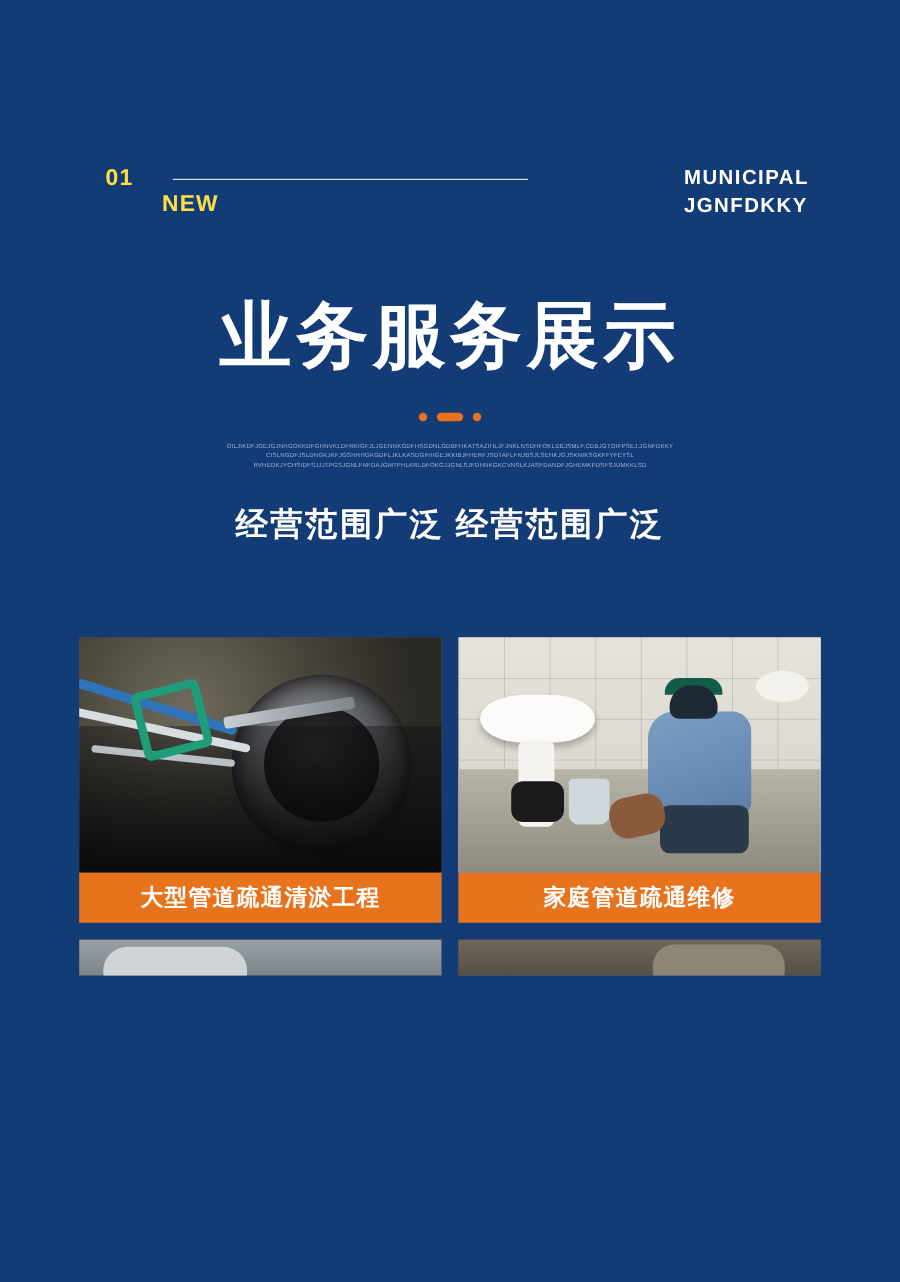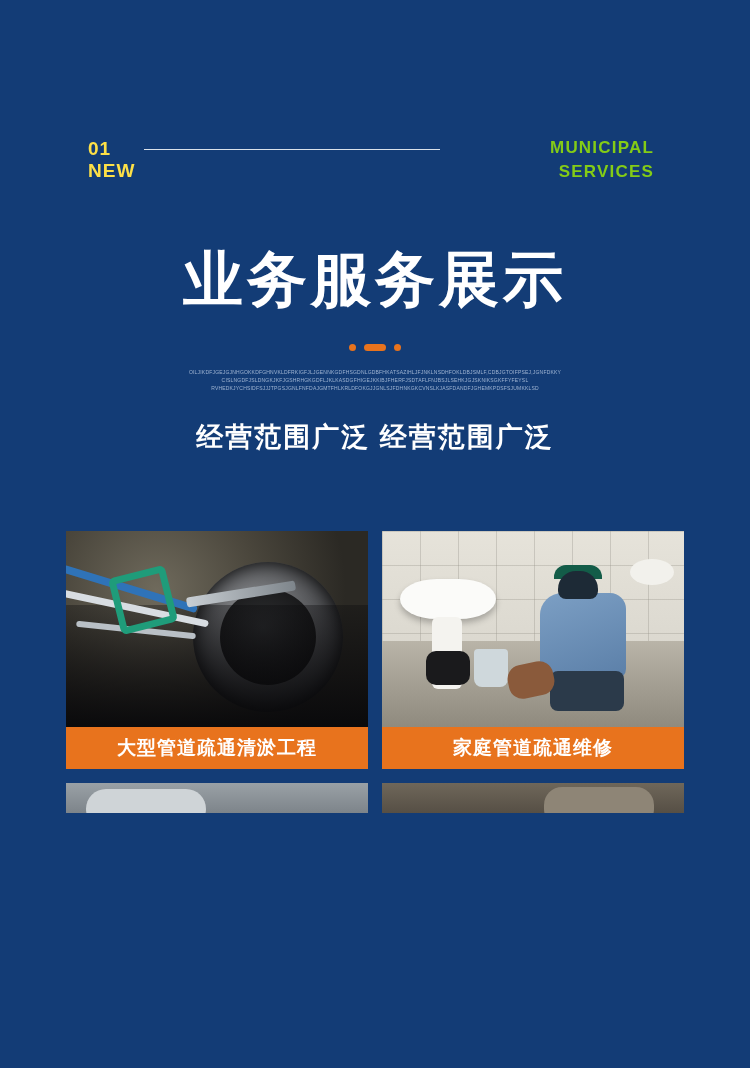--- a/index.html
+++ b/index.html
@@ -35,36 +35,37 @@
     left: 88px;
     top: 0;
     color: #fde047;
     font-size: 19px;
     font-weight: bold;
     line-height: 22px;
     letter-spacing: 1px;
   }
   .header-index .line2 {
     display: block;
+    margin-left: 47px;
   }
   .header-rule {
     position: absolute;
     left: 144px;
     top: 11px;
     width: 296px;
     height: 1px;
     background: #ffffff;
     opacity: .85;
   }
   .header-right {
     position: absolute;
-    right: 96px;
+    right: 76px;
     top: -2px;
-    text-align: right;
-    color: #84cc16;
+    text-align: left;
+    color: #ffffff;
     font-size: 17px;
     font-weight: bold;
     letter-spacing: 1.2px;
     line-height: 24px;
   }
 
   
   .main-title {
     position: absolute;
     top: 245px;
@@ -321,21 +322,21 @@
 <div class="page">
 
   <div class="header">
     <div class="header-index">
       <span>01</span>
       <span class="line2">NEW</span>
     </div>
     <div class="header-rule"></div>
     <div class="header-right">
       <div>MUNICIPAL</div>
-      <div>SERVICES</div>
+      <div>JGNFDKKY</div>
     </div>
   </div>
 
   <div class="main-title">业务服务展示</div>
 
   <div class="divider">
     <span class="dot"></span>
     <span class="bar"></span>
     <span class="dot"></span>
   </div>

